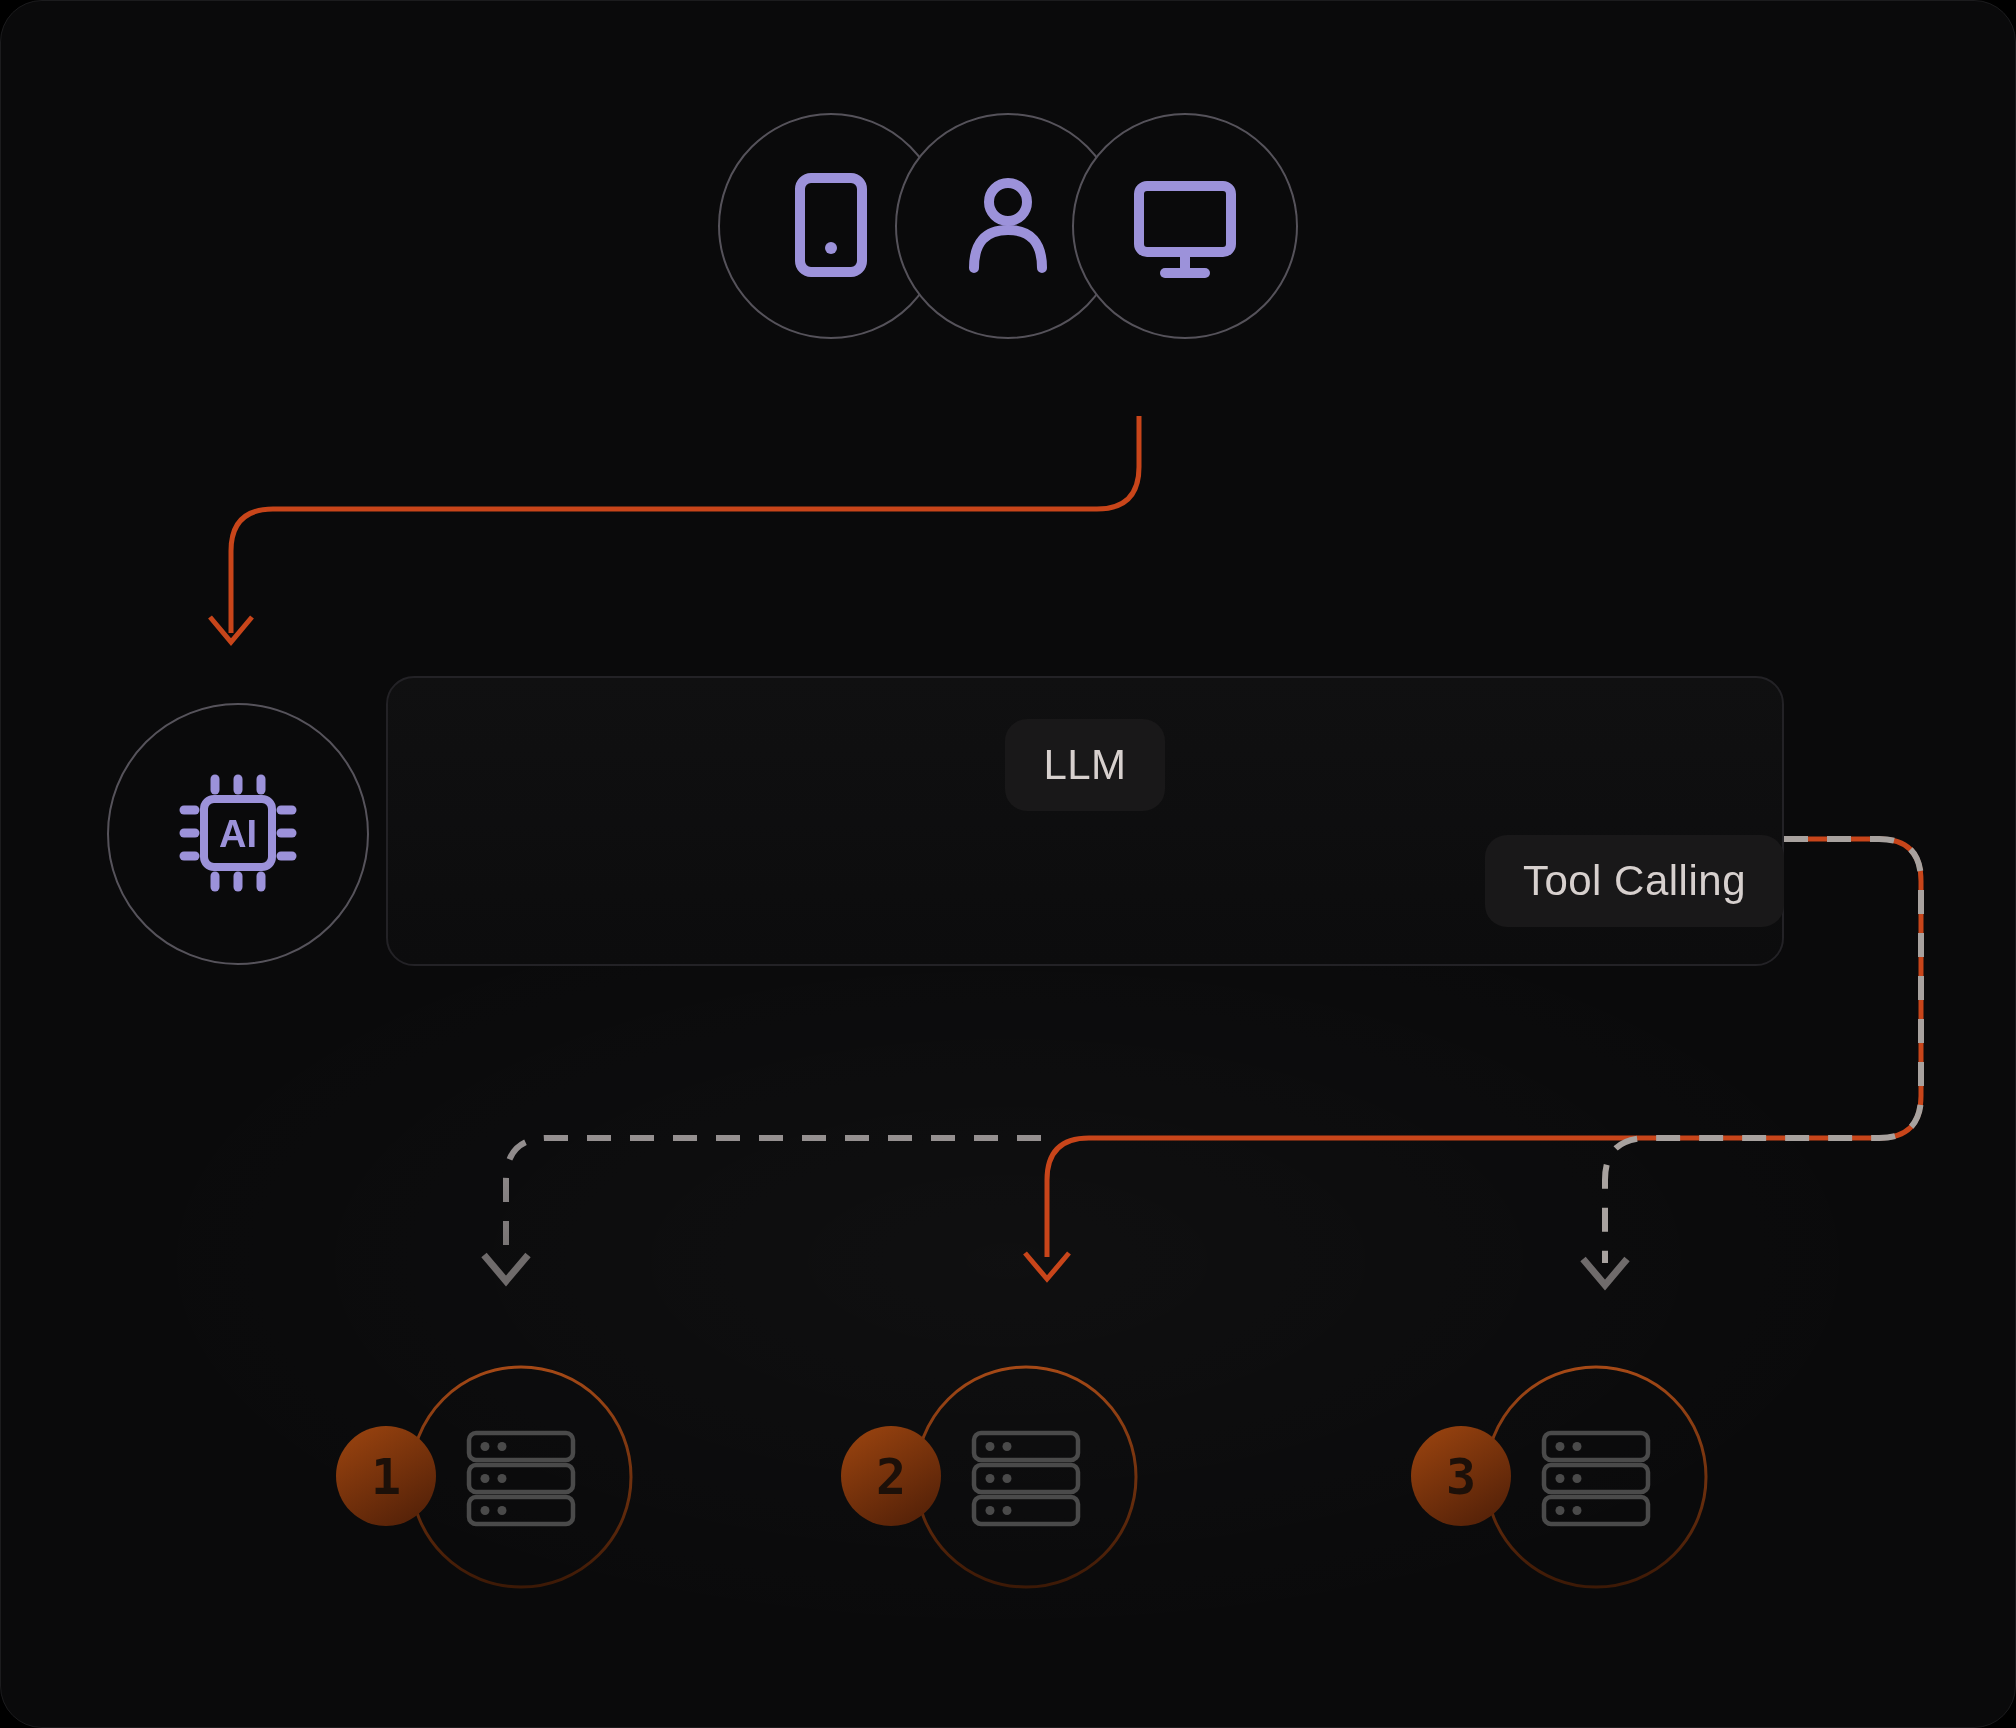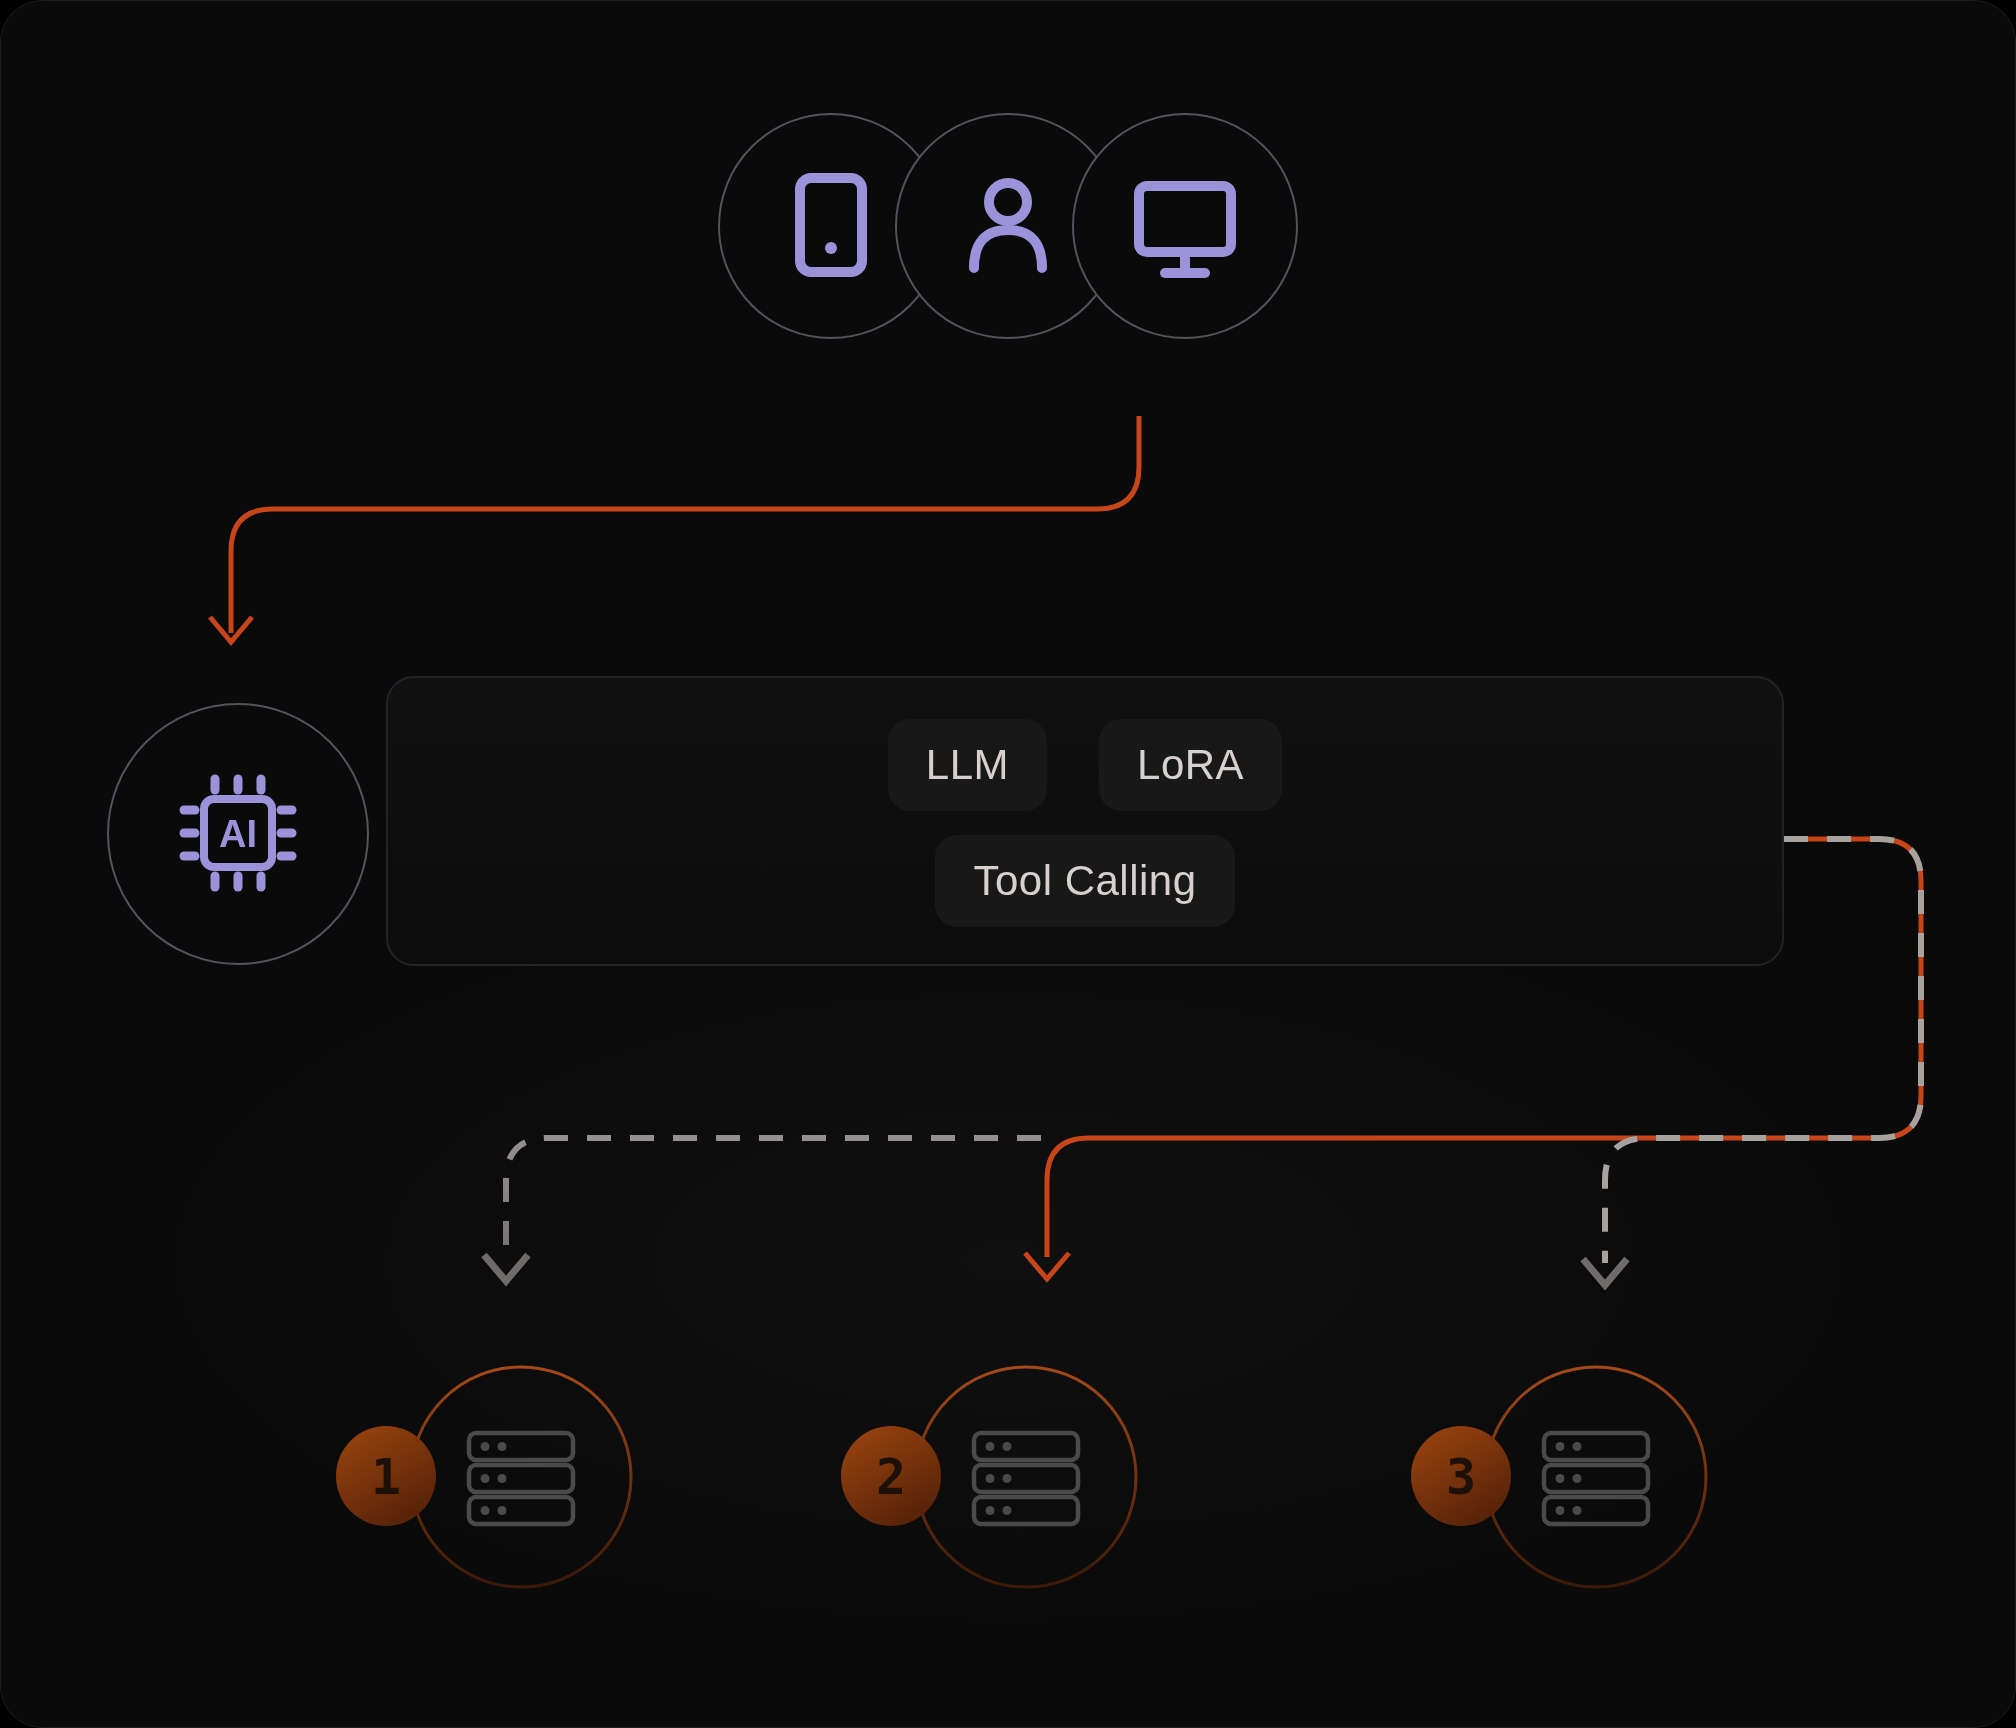--- a/index.html
+++ b/index.html
@@ -22,21 +22,21 @@
     box-sizing:border-box;
     border:2px solid #232226;
     border-radius:28px;
     background:linear-gradient(180deg,#101011 0%,#0C0C0D 100%);
   }
   .tag-row{
     position:absolute;left:385px;width:1398px;height:92px;
     display:flex;justify-content:center;align-items:flex-end;gap:52px;
   }
   .row-1{top:718px;}
-  .row-2{top:834px;}
+  .row-2{top:834px;flex-direction:column;}
   .pill{
     background:#191819;
     border-radius:22px;
     height:92px;
     display:flex;align-items:center;
     padding:0 38px;
     color:#D7D0CE;
     font-size:42px;
     letter-spacing:0.5px;
     white-space:nowrap;
@@ -185,20 +185,19 @@
         <text class="badge-num" x="890" y="1493" text-anchor="middle" font-size="50" fill="#1C1009">2</text>
         <text class="badge-num" x="1460" y="1493" text-anchor="middle" font-size="50" fill="#1C1009">3</text>
       </g>
     </g>
   </svg>
 
   <div class="tags-box"></div>
 
   <div class="tag-row row-1">
     <div class="pill">LLM</div>
-    <div class="pill">LoRA</div>
   </div>
 
   <div class="tag-row row-2">
     <div class="pill">Tool Calling</div>
   </div>
 
 </div>
 
 </body></html>

